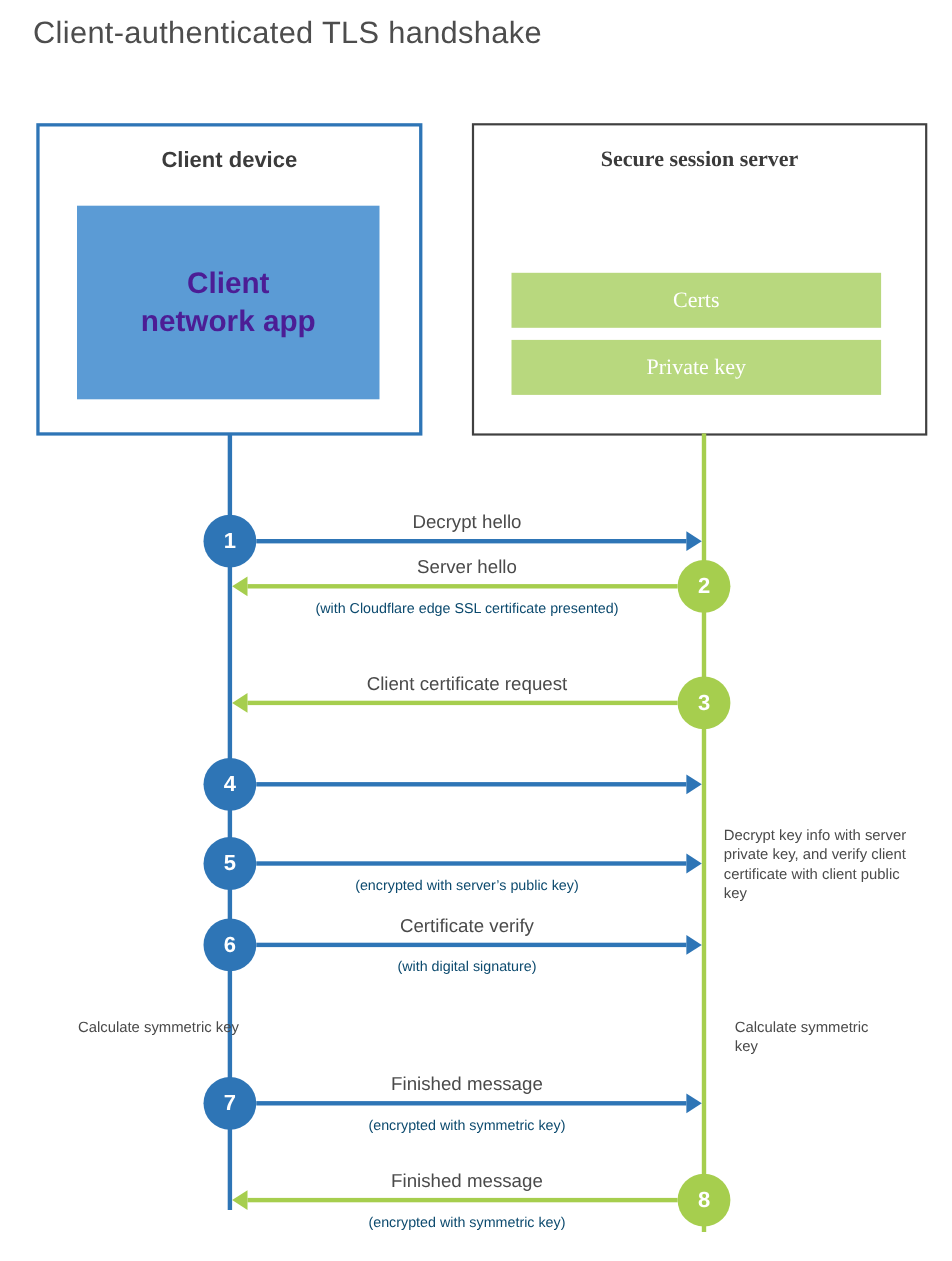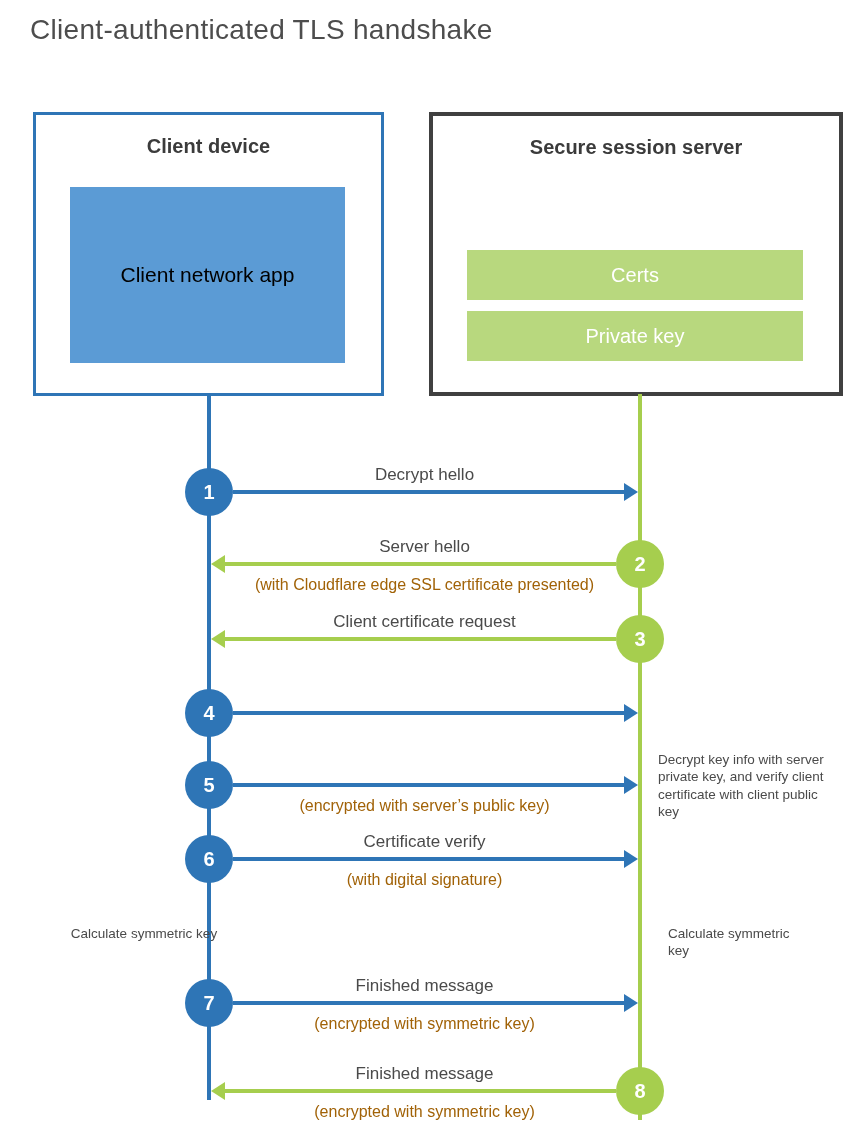--- a/index.html
+++ b/index.html
@@ -7,48 +7,48 @@
     position:relative;width:852px;height:1146px;background:#ffffff;
     font-family:"Liberation Sans",sans-serif;overflow:hidden;
   }
   .title{
     position:absolute;left:30px;top:14px;margin:0;
     font-size:28px;font-weight:300;color:#4d4d4d;letter-spacing:.3px;
   }
   
   .box{position:absolute;top:112px;height:284px;background:#fff;box-sizing:border-box;}
   .client-box{left:33px;width:351px;border:3px solid #2e75b6;}
-  .server-box{left:429px;width:414px;border:4px solid #404040;}
+  .server-box{left:429px;width:414px;border:2px solid #404040;font-family:Liberation Serif, serif;}
   .box-title{margin-top:20px;text-align:center;font-size:20px;font-weight:700;color:#3b3b3b;}
   .client-app{
     position:absolute;left:34px;top:72px;width:275px;height:176px;background:#5b9bd5;
     display:flex;align-items:center;justify-content:center;text-align:center;
   }
-  .client-app-label{color:#000000;font-size:21px;line-height:1.3;max-width:185px;}
+  .client-app-label{color:#4c1d95;font-size:27px;line-height:1.3;max-width:185px;font-weight:bold;}
   .server-bar{
     position:absolute;left:34px;width:336px;height:50px;background:#b8d87e;
     display:flex;align-items:center;justify-content:center;
     color:#fff;font-size:20px;text-align:center;
   }
   .bar1{top:73px}.bar2{top:134px}.bar3{top:195px}
   
   .vline{position:absolute;top:394px;width:4px;z-index:1;}
   .vline-client{left:207px;height:706px;background:#2e75b6;}
   .vline-server{left:638px;height:726px;background:#a6ce4e;}
   
   .row{position:absolute;left:0;width:865px;height:80px;z-index:2;}
-  .r1{top:464px}.r2{top:536px}.r3{top:611px}.r4{top:685px}
+  .r1{top:464px}.r2{top:505px}.r3{top:611px}.r4{top:685px}
   .r5{top:757px}.r6{top:831px}.r7{top:975px}.r8{top:1063px}
   .msg-label{
     position:absolute;left:209px;width:431px;top:0;height:22px;line-height:22px;
     text-align:center;font-size:17px;color:#4a4a4a;
   }
   .msg-sub{
     position:absolute;left:209px;width:431px;top:40px;
-    text-align:center;font-size:16px;color:#a16207;
+    text-align:center;font-size:13px;color:#0c4a6e;
   }
   .line{position:absolute;top:26px;height:4px;}
   .from-client .line{left:233px;width:391px;background:#2e75b6;}
   .from-server .line{left:225px;width:391px;background:#a6ce4e;}
   .head{position:absolute;width:0;height:0;top:19px;}
   .from-client .head{
     left:624px;border-left:14px solid #2e75b6;
     border-top:9px solid transparent;border-bottom:9px solid transparent;
   }
   .from-server .head{

